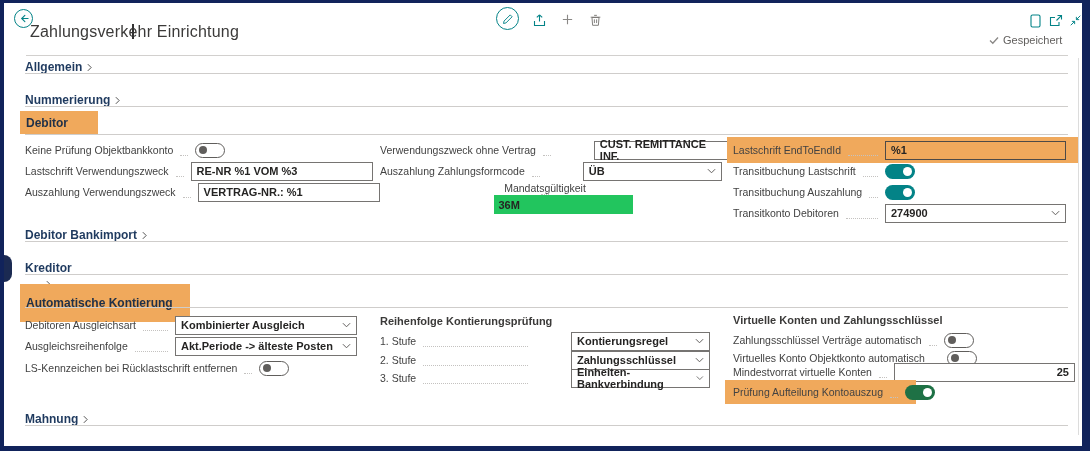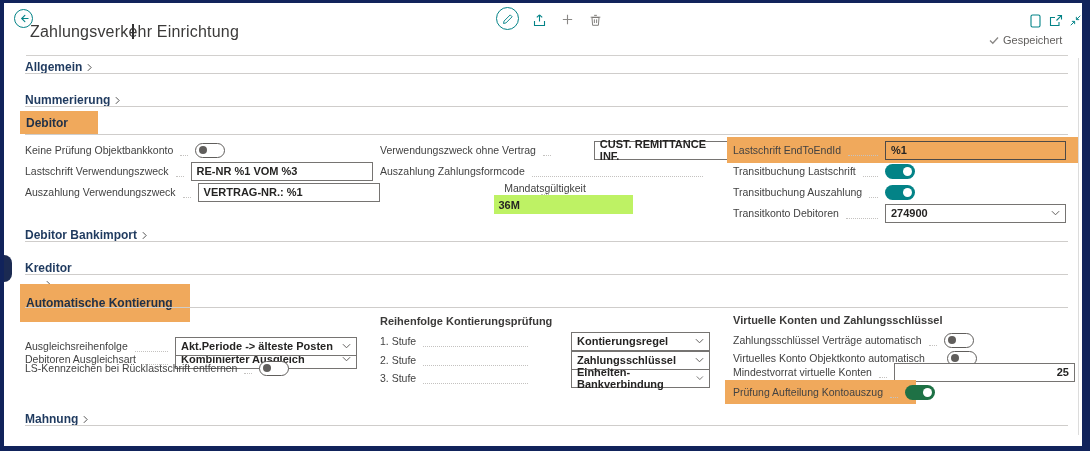--- a/index.html
+++ b/index.html
@@ -34,21 +34,21 @@
   .row-c1 { left:21px;  width:332px; }
   .row-c2 { left:376px; width:330px; }
   .row-c3 { left:729px; width:333px; }
   .f-label { font-size:10.5px; color:#424242; white-space:nowrap; }
   .f-dots { flex:1; border-bottom:1px dotted #c4c2c0; height:55%; margin:0 7px; min-width:8px; }
   .ctl-wrap { flex:none; display:flex; align-items:center; }
   .w1 { width:182px; } .w2 { width:175px;padding-left:36px; } .w3 { width:181px; }
   .ctl { flex:1; height:19px; border:1px solid #767472; background:#fff; display:flex; align-items:center;
     padding:0 5px; font-size:11px; font-weight:600; color:#252423; }
   .ctl.select { justify-content:space-between; }
-  .ctl.readonly { border:none; background:#bef264; }
+  .ctl.readonly { border:none; background:#22c55e; }
   .ctl.num { justify-content:flex-end; }
   .ctl.on-orange { background:transparent; border-color:#4d4a47; }
   .group-heading { position:absolute; font-size:11px; font-weight:700; color:#3b3a39; }
 
   
   .toggle { position:relative; width:30px; height:15px; border-radius:8px; cursor:pointer; flex:none; }
   .toggle.off { border:1px solid #605e5c; background:#fff; }
   .toggle.off::after { content:''; position:absolute; left:3px; top:2.5px; width:8px; height:8px; border-radius:50%; background:#605e5c; }
   .toggle.on { background:#038387; }
   .toggle.on::after { content:''; position:absolute; right:3px; top:3px; width:9px; height:9px; border-radius:50%; background:#fff; }
@@ -166,20 +166,28 @@
     <div class="field-row row-c2" style="top:137px;">
       <span class="f-label">Verwendungszweck ohne Vertrag</span>
       <div class="f-dots"></div>
       <div class="ctl-wrap w2">
           <div class="ctl">CUST. REMITTANCE INF.</div>
         </div>
     </div>
     <div class="field-row row-c2" style="top:158px;">
       <span class="f-label">Auszahlung Zahlungsformcode</span>
       <div class="f-dots"></div>
+      <div class="ctl-wrap w2">
+          <div class="ctl select">
+        <span>ÜB</span>
+        <svg width="9" height="6" viewBox="0 0 10 6">
+              <path d="M1 1l4 4 4-4" stroke="#605e5c" stroke-width="1.1" fill="none"></path>
+            </svg>
+      </div>
+        </div>
     </div>
     <div class="field-row row-c2" style="top:179px;flex-direction:column;">
       <span class="f-label">Mandatsgültigkeit</span>
       <div class="f-dots"></div>
       <div class="ctl-wrap w2">
           <div class="ctl readonly">36M</div>
         </div>
     </div>
 
     <div class="hl-block" style="left:723px; top:134px; width:352px; height:26px;"></div>
@@ -233,21 +241,21 @@
     </div>
     <div class="divider" style="top:271px;"></div>
 
     <div class="pane-handle"></div>
 
     <div class="sec-box" style="left:16px; top:281px; height:38px; min-width:170px;">
       <span>Automatische Kontierung</span>
     </div>
     <div class="divider" style="top:304px;"></div>
 
-    <div class="field-row row-c1" style="top:312px;margin-top:34px;">
+    <div class="field-row row-c1" style="top:312px;">
       <span class="f-label">Debitoren Ausgleichsart</span>
       <div class="f-dots"></div>
       <div class="ctl-wrap w1">
           <div class="ctl select">
         <span>Kombinierter Ausgleich</span>
         <svg width="9" height="6" viewBox="0 0 10 6">
               <path d="M1 1l4 4 4-4" stroke="#605e5c" stroke-width="1.1" fill="none"></path>
             </svg>
       </div>
         </div>

